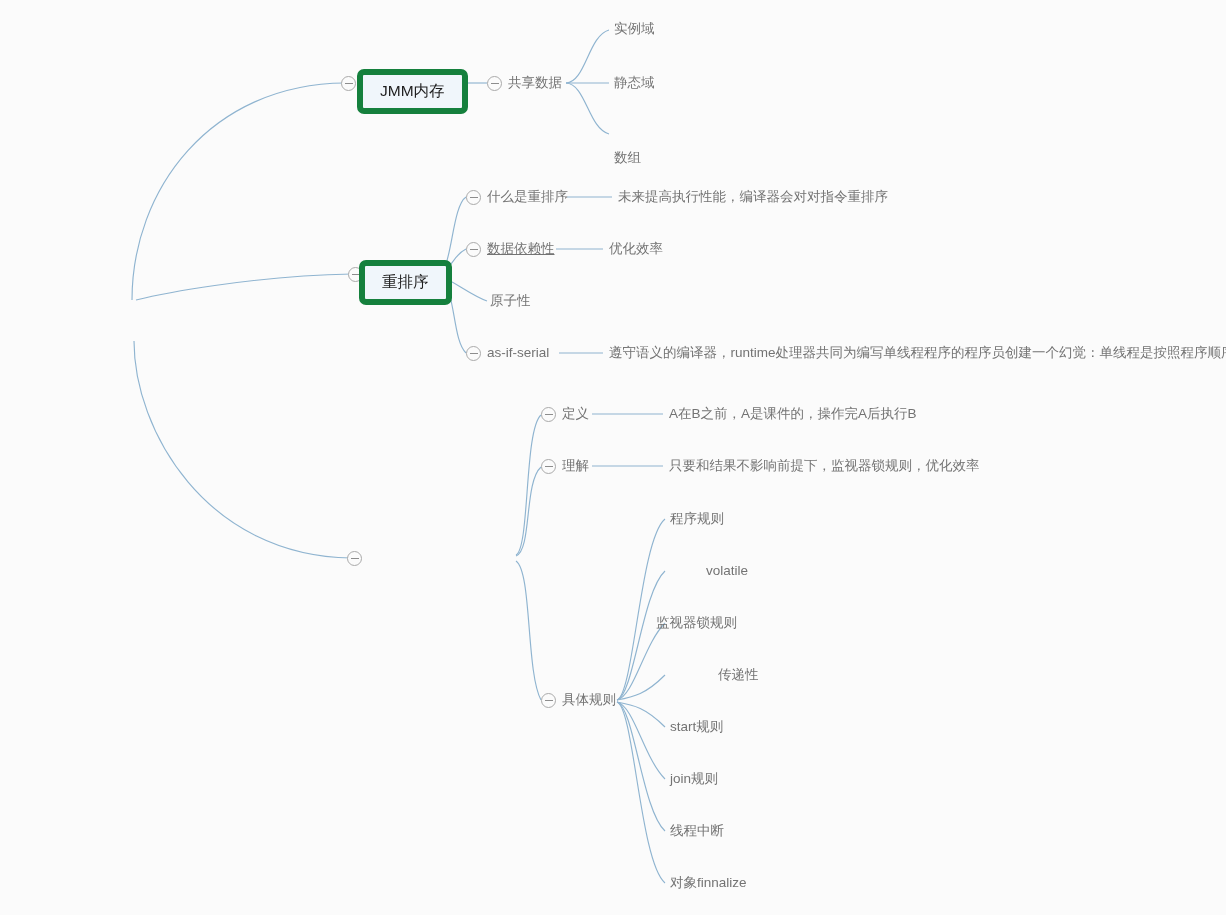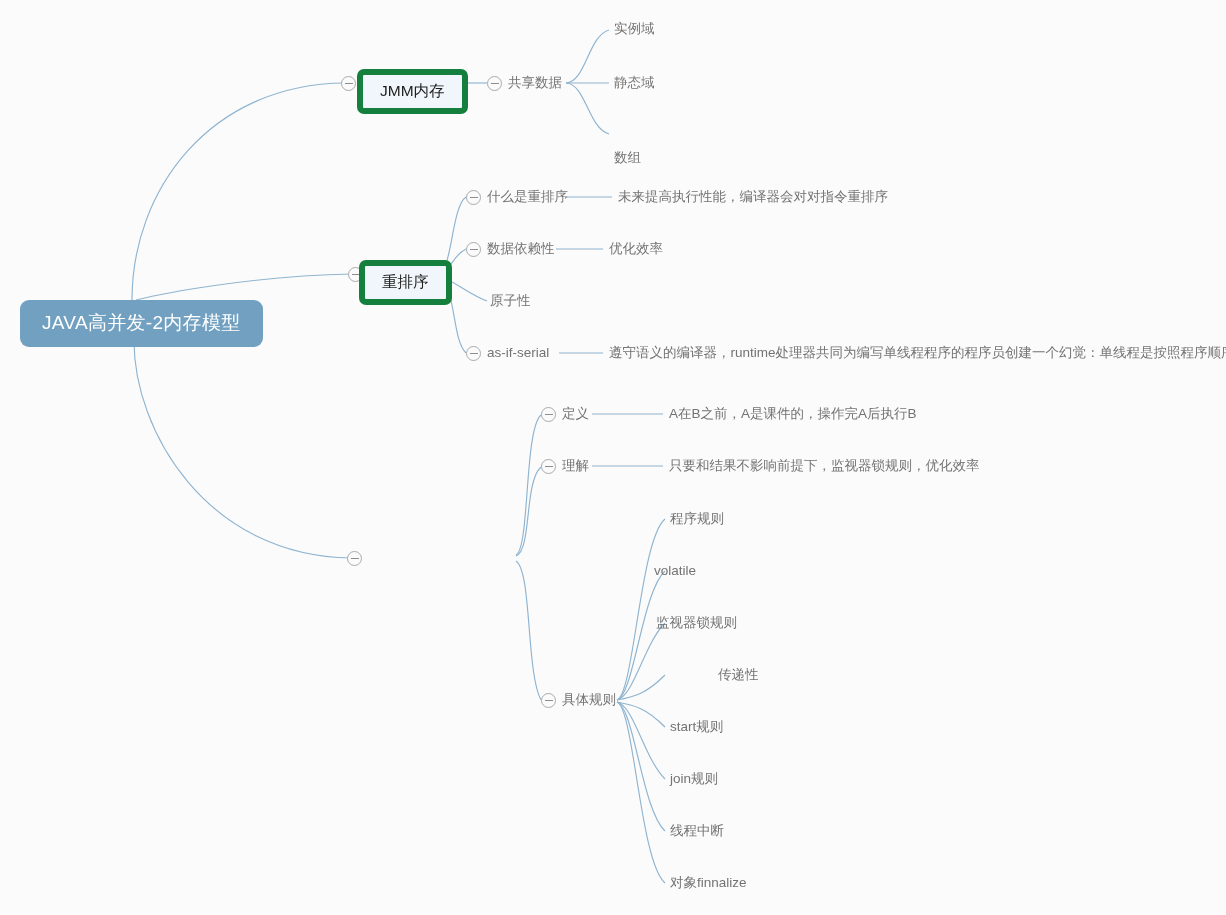--- a/index.html
+++ b/index.html
@@ -123,41 +123,40 @@
       <path d="M617,700 C634,695 642,592 665,571"></path>
       <path d="M617,700 C634,696 644,644 665,623"></path>
       <path d="M617,700 C634,697 646,694 665,675"></path>
       <path d="M617,702 C634,705 646,708 665,727"></path>
       <path d="M617,702 C634,706 644,758 665,779"></path>
       <path d="M617,702 C634,707 642,810 665,831"></path>
       <path d="M617,702 C634,708 640,862 665,883"></path>
     </g>
   </svg>
 
-  <div class="node root-node" style="left:20px; top:300px;">JAVA高并发-2内存模型</div>
 
   <div class="toggle" style="left:341px; top:76px;"></div>
   <div class="node branch-node" style="left:357px; top:69px;">JMM内存</div>
 
   <div class="toggle" style="left:487px; top:76px;"></div>
   <div class="node text-node" style="left:508px; top:76px;">共享数据</div>
 
   <div class="node text-node" style="left:614px; top:22px;">实例域</div>
   <div class="node text-node" style="left:614px; top:76px;">静态域</div>
   <div class="node text-node" style="left:614px; top:128px;margin-top:23px;">数组</div>
 
   <div class="toggle" style="left:348px; top:267px;"></div>
   <div class="node branch-node" style="left:359px; top:260px;">重排序</div>
 
   <div class="toggle" style="left:466px; top:190px;"></div>
   <div class="node text-node" style="left:487px; top:190px;">什么是重排序</div>
   <div class="node text-node" style="left:618px; top:190px;">未来提高执行性能，编译器会对对指令重排序</div>
 
   <div class="toggle" style="left:466px; top:242px;"></div>
-  <div class="node text-node" style="left:487px; top:242px;">数据依赖性</div>
+  <div class="node text-node" style="left:487px; top:242px;text-decoration:underline;">数据依赖性</div>
   <div class="node text-node" style="left:609px; top:242px;">优化效率</div>
 
   <div class="node text-node" style="left:490px; top:294px;">原子性</div>
 
   <div class="toggle" style="left:466px; top:346px;"></div>
   <div class="node text-node" style="left:487px; top:346px;">as-if-serial</div>
   <div class="node text-node" style="left:609px; top:346px;">遵守语义的编译器，runtime处理器共同为编写单线程程序的程序员创建一个幻觉：单线程是按照程序顺序执行</div>
 
   <div class="toggle" style="left:347px; top:551px;"></div>
 
@@ -166,21 +165,21 @@
   <div class="node text-node" style="left:669px; top:407px;">A在B之前，A是课件的，操作完A后执行B</div>
 
   <div class="toggle" style="left:541px; top:459px;"></div>
   <div class="node text-node" style="left:562px; top:459px;">理解</div>
   <div class="node text-node" style="left:669px; top:459px;">只要和结果不影响前提下，监视器锁规则，优化效率</div>
 
   <div class="toggle" style="left:541px; top:693px;"></div>
   <div class="node text-node" style="left:562px; top:693px;">具体规则</div>
 
   <div class="node text-node" style="left:670px; top:512px;">程序规则</div>
-  <div class="node text-node" style="left:654px; top:564px;">volatile</div>
+  <div class="node text-node" style="left:706px; top:564px;">volatile</div>
   <div class="node text-node" style="left:656px; top:616px;">监视器锁规则</div>
   <div class="node text-node" style="left:670px; top:668px;margin-left:48px;">传递性</div>
   <div class="node text-node" style="left:670px; top:720px;">start规则</div>
   <div class="node text-node" style="left:670px; top:772px;">join规则</div>
   <div class="node text-node" style="left:670px; top:824px;">线程中断</div>
   <div class="node text-node" style="left:670px; top:876px;">对象finnalize</div>
 
 </div>
 
 </body></html>

